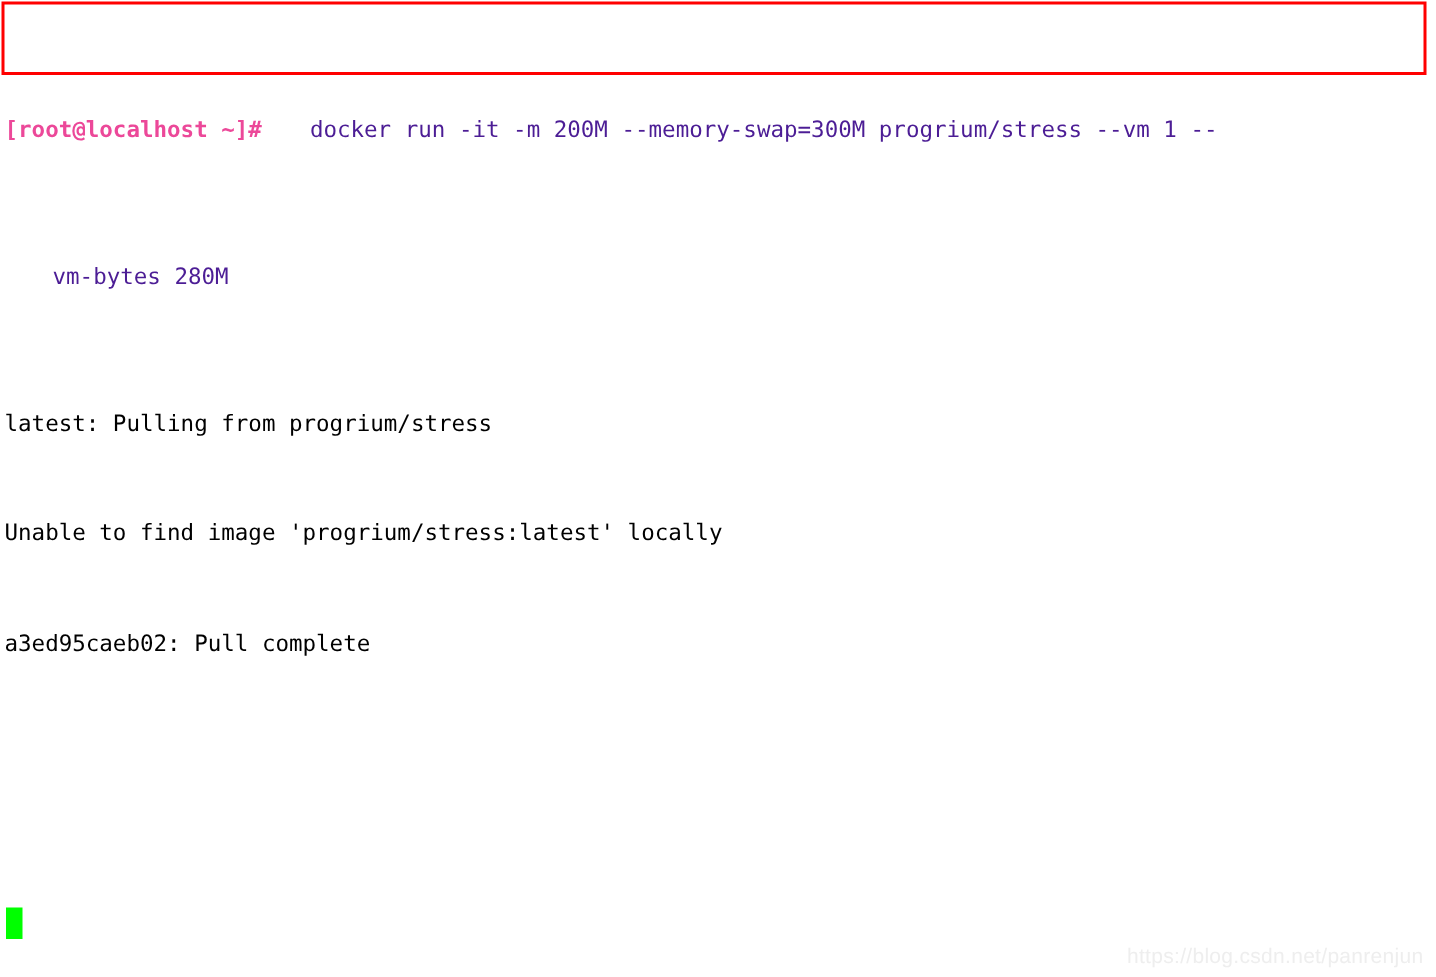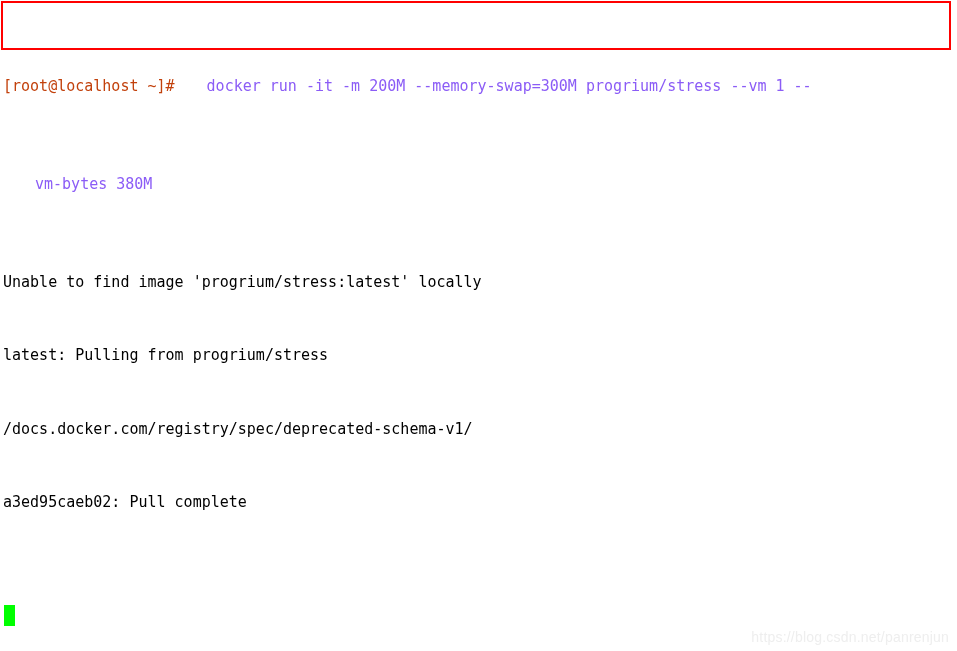--- a/index.html
+++ b/index.html
@@ -27,25 +27,25 @@
     white-space: pre;
     letter-spacing: 0px;
   }
   .line {
     height: 24.5px;
     padding-left: 3px;
     white-space: pre;
     font-size: 15px;
   }
   .prompt {
-    color: #c2410c;
-    font-weight: normal;
+    color: #ec4899;
+    font-weight: bold;
   }
   .cmd {
-    color: #8b5cf6;
+    color: #4c1d95;
     padding-left: 32px;
   }
   
   #cmd-box {
     position: absolute;
     left: 1px;
     top: 1px;
     width: 950px;
     height: 49px;
     border: 2px solid #ff0000;
@@ -71,25 +71,24 @@
     user-select: none;
   }
 </style>
 </head>
 <body>
 
 <div id="terminal">
 
   <div class="line"><span class="prompt">[root@localhost ~]#</span><span class="cmd">docker run -it -m 200M --memory-swap=300M progrium/stress --vm 1 --</span></div>
 
-  <div class="line"><span class="cmd">vm-bytes 380M</span></div>
+  <div class="line"><span class="cmd">vm-bytes 280M</span></div>
 
+  <div class="line">latest: Pulling from progrium/stress</div>
   <div class="line">Unable to find image 'progrium/stress:latest' locally</div>
-  <div class="line">latest: Pulling from progrium/stress</div>
-  <div class="line">/docs.docker.com/registry/spec/deprecated-schema-v1/</div>
   <div class="line">a3ed95caeb02: Pull complete</div>
   
   
   
   
   
   
   
   
   

